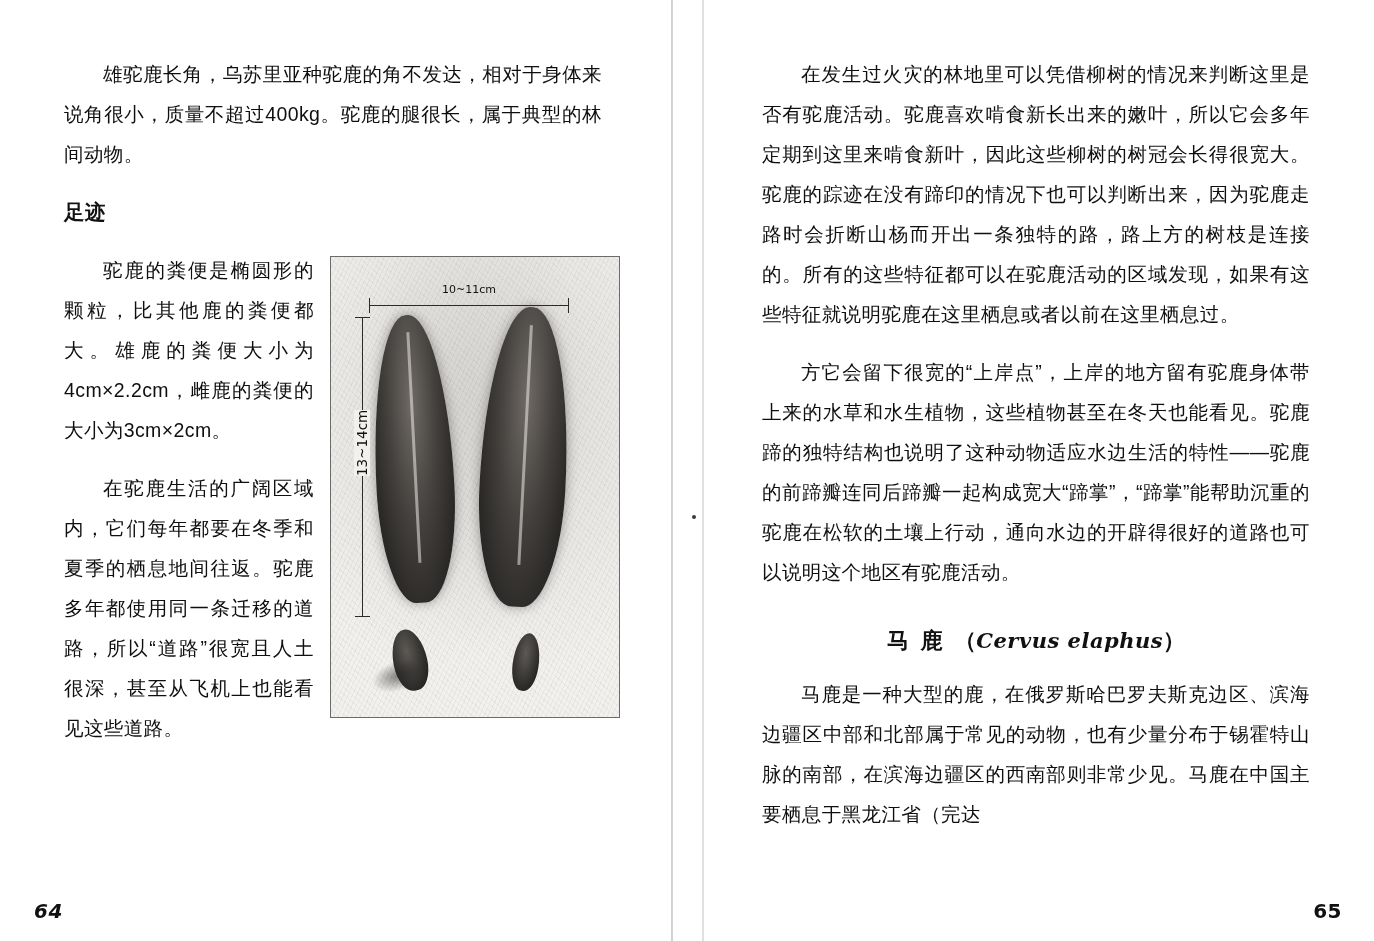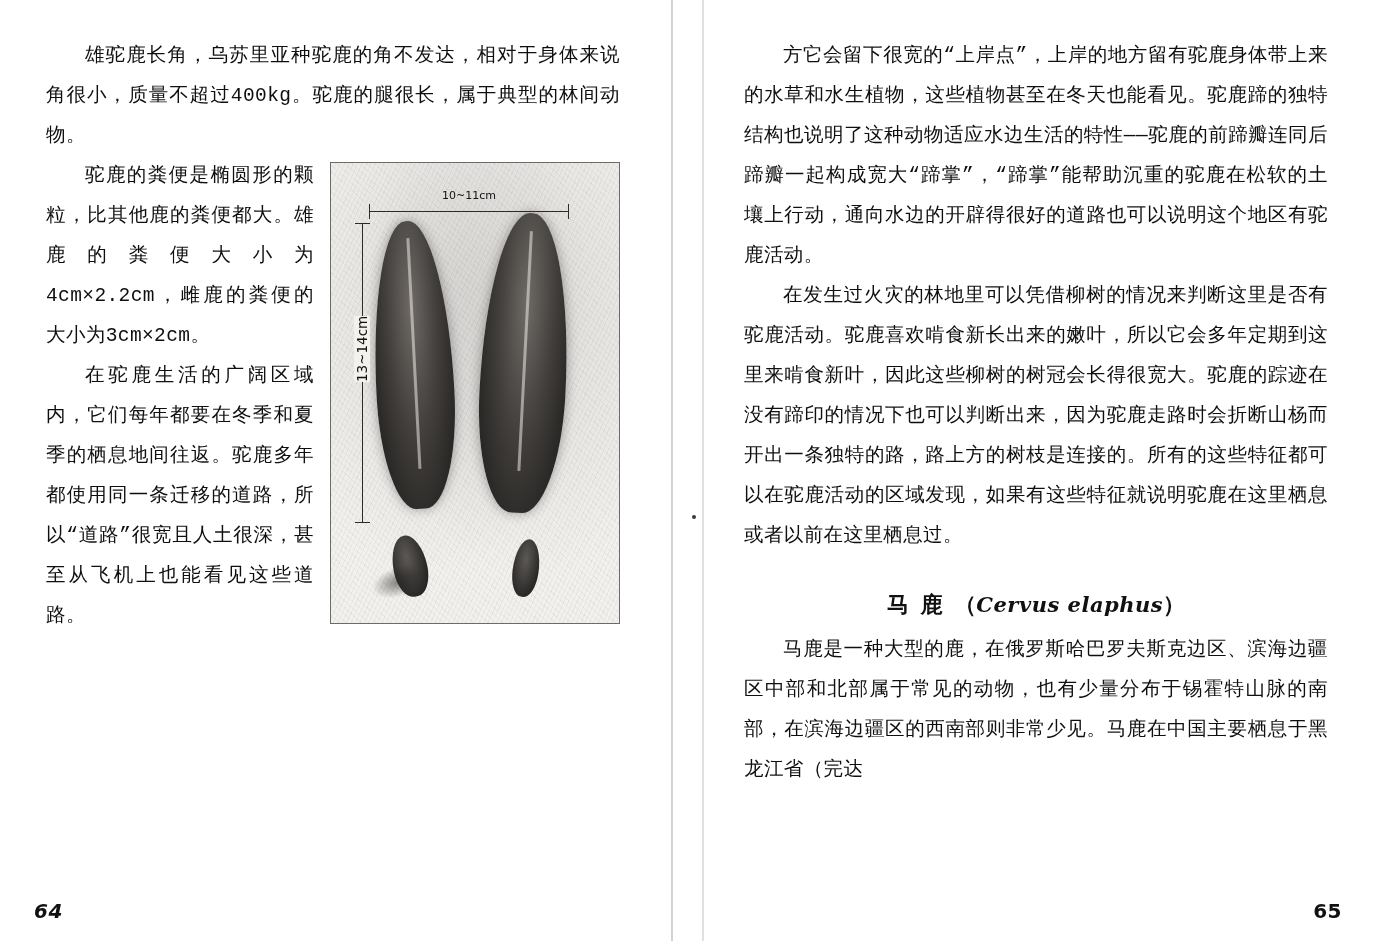--- a/index.html
+++ b/index.html
@@ -48,22 +48,22 @@
     bottom: 0;
     width: 2px;
     background: linear-gradient(to right, #efefef, #cfcfcf, #f3f3f3);
   }
   .page-right {
     width: 660px;
     padding: 36px 46px 0 30px;
   }
 
   p, h2 {
-    margin: 0;
-    font-family: Liberation Mono, monospace;
+    margin: 18px;
+    font-family: Liberation Sans, sans-serif;
   }
   .body-text {
     font-size: 19.5px;
     line-height: 40px;
     text-align: justify;
     text-justify: inter-ideograph;
     letter-spacing: 0.4px;
     color: #0f0f0f;
   }
   .indent2 { text-indent: 2em; }
@@ -205,20 +205,21 @@
 </style>
 </head>
 <body>
 
 <div class="spread">
 
   <div class="page page-left clearfix">
 
     <p class="body-text indent2">雄驼鹿长角，乌苏里亚种驼鹿的角不发达，相对于身体来说角很小，质量不超过400kg。驼鹿的腿很长，属于典型的林间动物。</p>
 
+    <h2 class="sec-head">足迹</h2>
 
 
     <div class="figure">
       <div class="fig-img">
         <div class="hoof left">
             <div class="split"></div>
           </div>
         <div class="hoof right">
             <div class="split"></div>
           </div>
@@ -248,22 +249,22 @@
 
     <div class="page-num">64</div>
   </div>
 
   <div class="gutter">
     <div class="seam"></div>
     <div class="seam2"></div>
   </div>
 
   <div class="page page-right">
+    <p class="body-text indent2">在发生过火灾的林地里可以凭借柳树的情况来判断这里是否有驼鹿活动。驼鹿喜欢啃食新长出来的嫩叶，所以它会多年定期到这里来啃食新叶，因此这些柳树的树冠会长得很宽大。驼鹿的踪迹在没有蹄印的情况下也可以判断出来，因为驼鹿走路时会折断山杨而开出一条独特的路，路上方的树枝是连接的。所有的这些特征都可以在驼鹿活动的区域发现，如果有这些特征就说明驼鹿在这里栖息或者以前在这里栖息过。</p>
     <p class="body-text indent2">方它会留下很宽的“上岸点”，上岸的地方留有驼鹿身体带上来的水草和水生植物，这些植物甚至在冬天也能看见。驼鹿蹄的独特结构也说明了这种动物适应水边生活的特性——驼鹿的前蹄瓣连同后蹄瓣一起构成宽大“蹄掌”，“蹄掌”能帮助沉重的驼鹿在松软的土壤上行动，通向水边的开辟得很好的道路也可以说明这个地区有驼鹿活动。</p>
-    <p class="body-text indent2">在发生过火灾的林地里可以凭借柳树的情况来判断这里是否有驼鹿活动。驼鹿喜欢啃食新长出来的嫩叶，所以它会多年定期到这里来啃食新叶，因此这些柳树的树冠会长得很宽大。驼鹿的踪迹在没有蹄印的情况下也可以判断出来，因为驼鹿走路时会折断山杨而开出一条独特的路，路上方的树枝是连接的。所有的这些特征都可以在驼鹿活动的区域发现，如果有这些特征就说明驼鹿在这里栖息或者以前在这里栖息过。</p>
 
 
     <div class="species-head">
       <span>马 鹿</span>
       <span class="paren">（</span><span class="latin">Cervus elaphus</span><span class="paren">）</span>
     </div>
 
     <p class="body-text indent2">马鹿是一种大型的鹿，在俄罗斯哈巴罗夫斯克边区、滨海边疆区中部和北部属于常见的动物，也有少量分布于锡霍特山脉的南部，在滨海边疆区的西南部则非常少见。马鹿在中国主要栖息于黑龙江省（完达</p>
 
     <div class="page-num">65</div>

